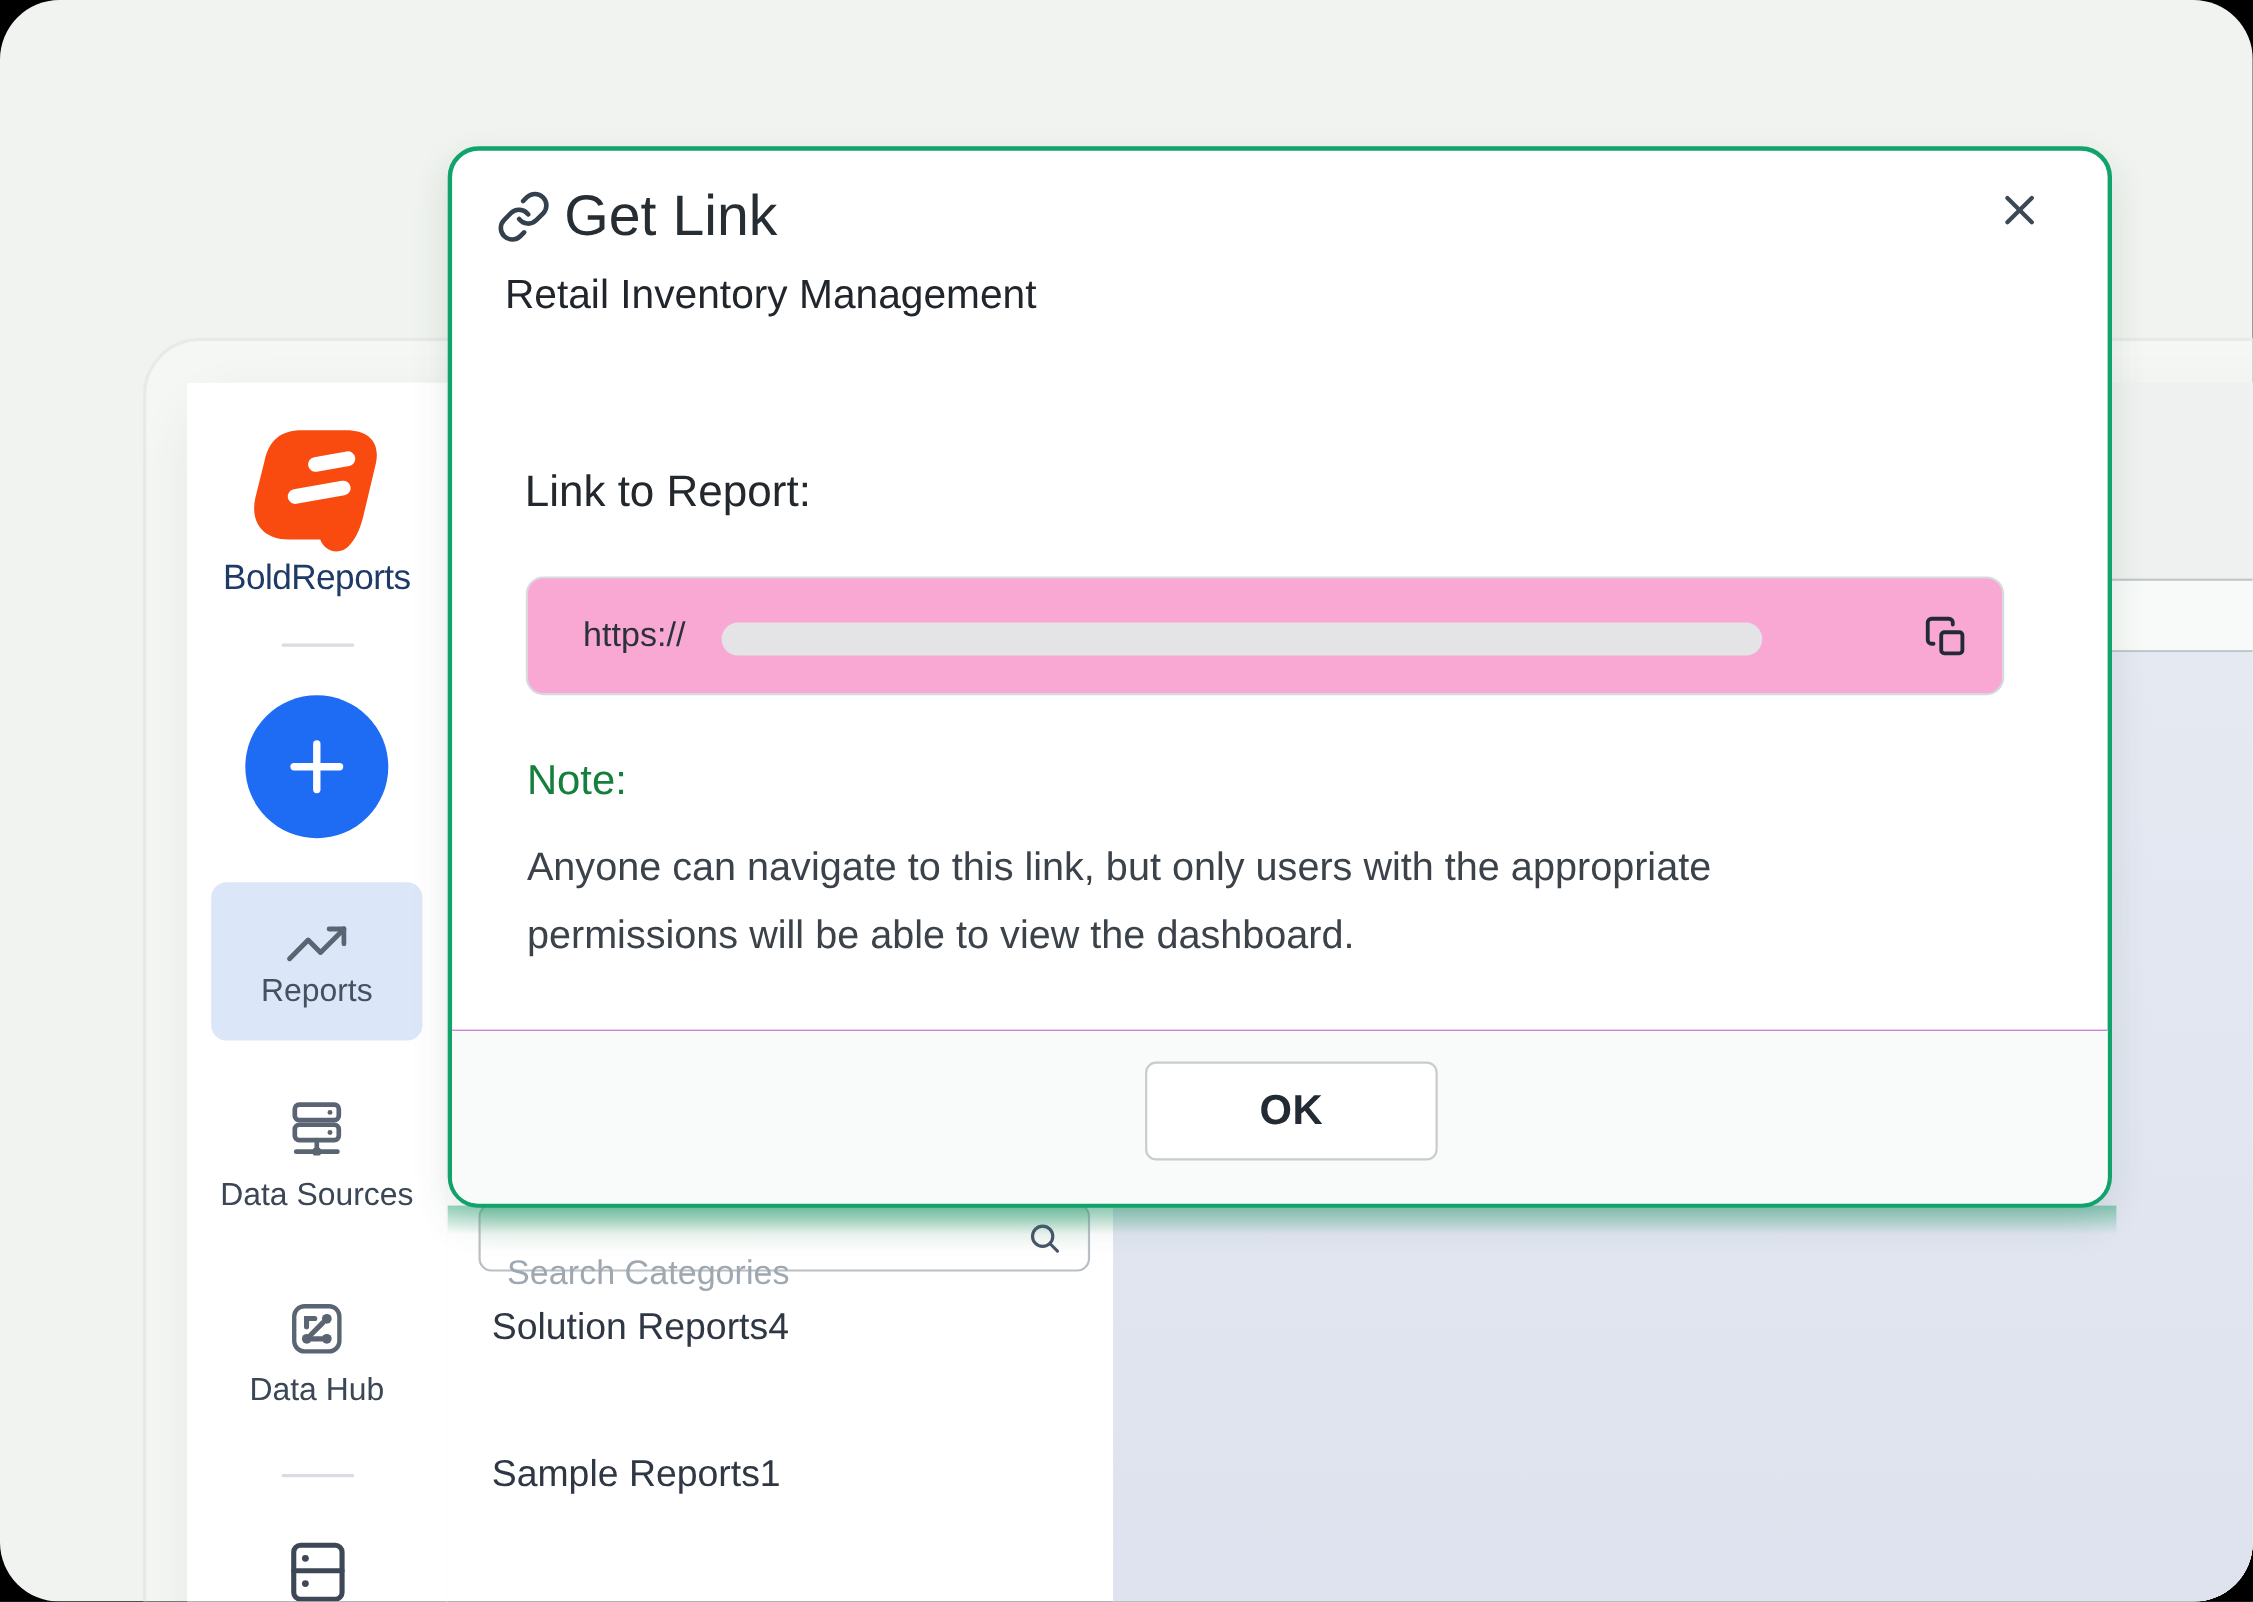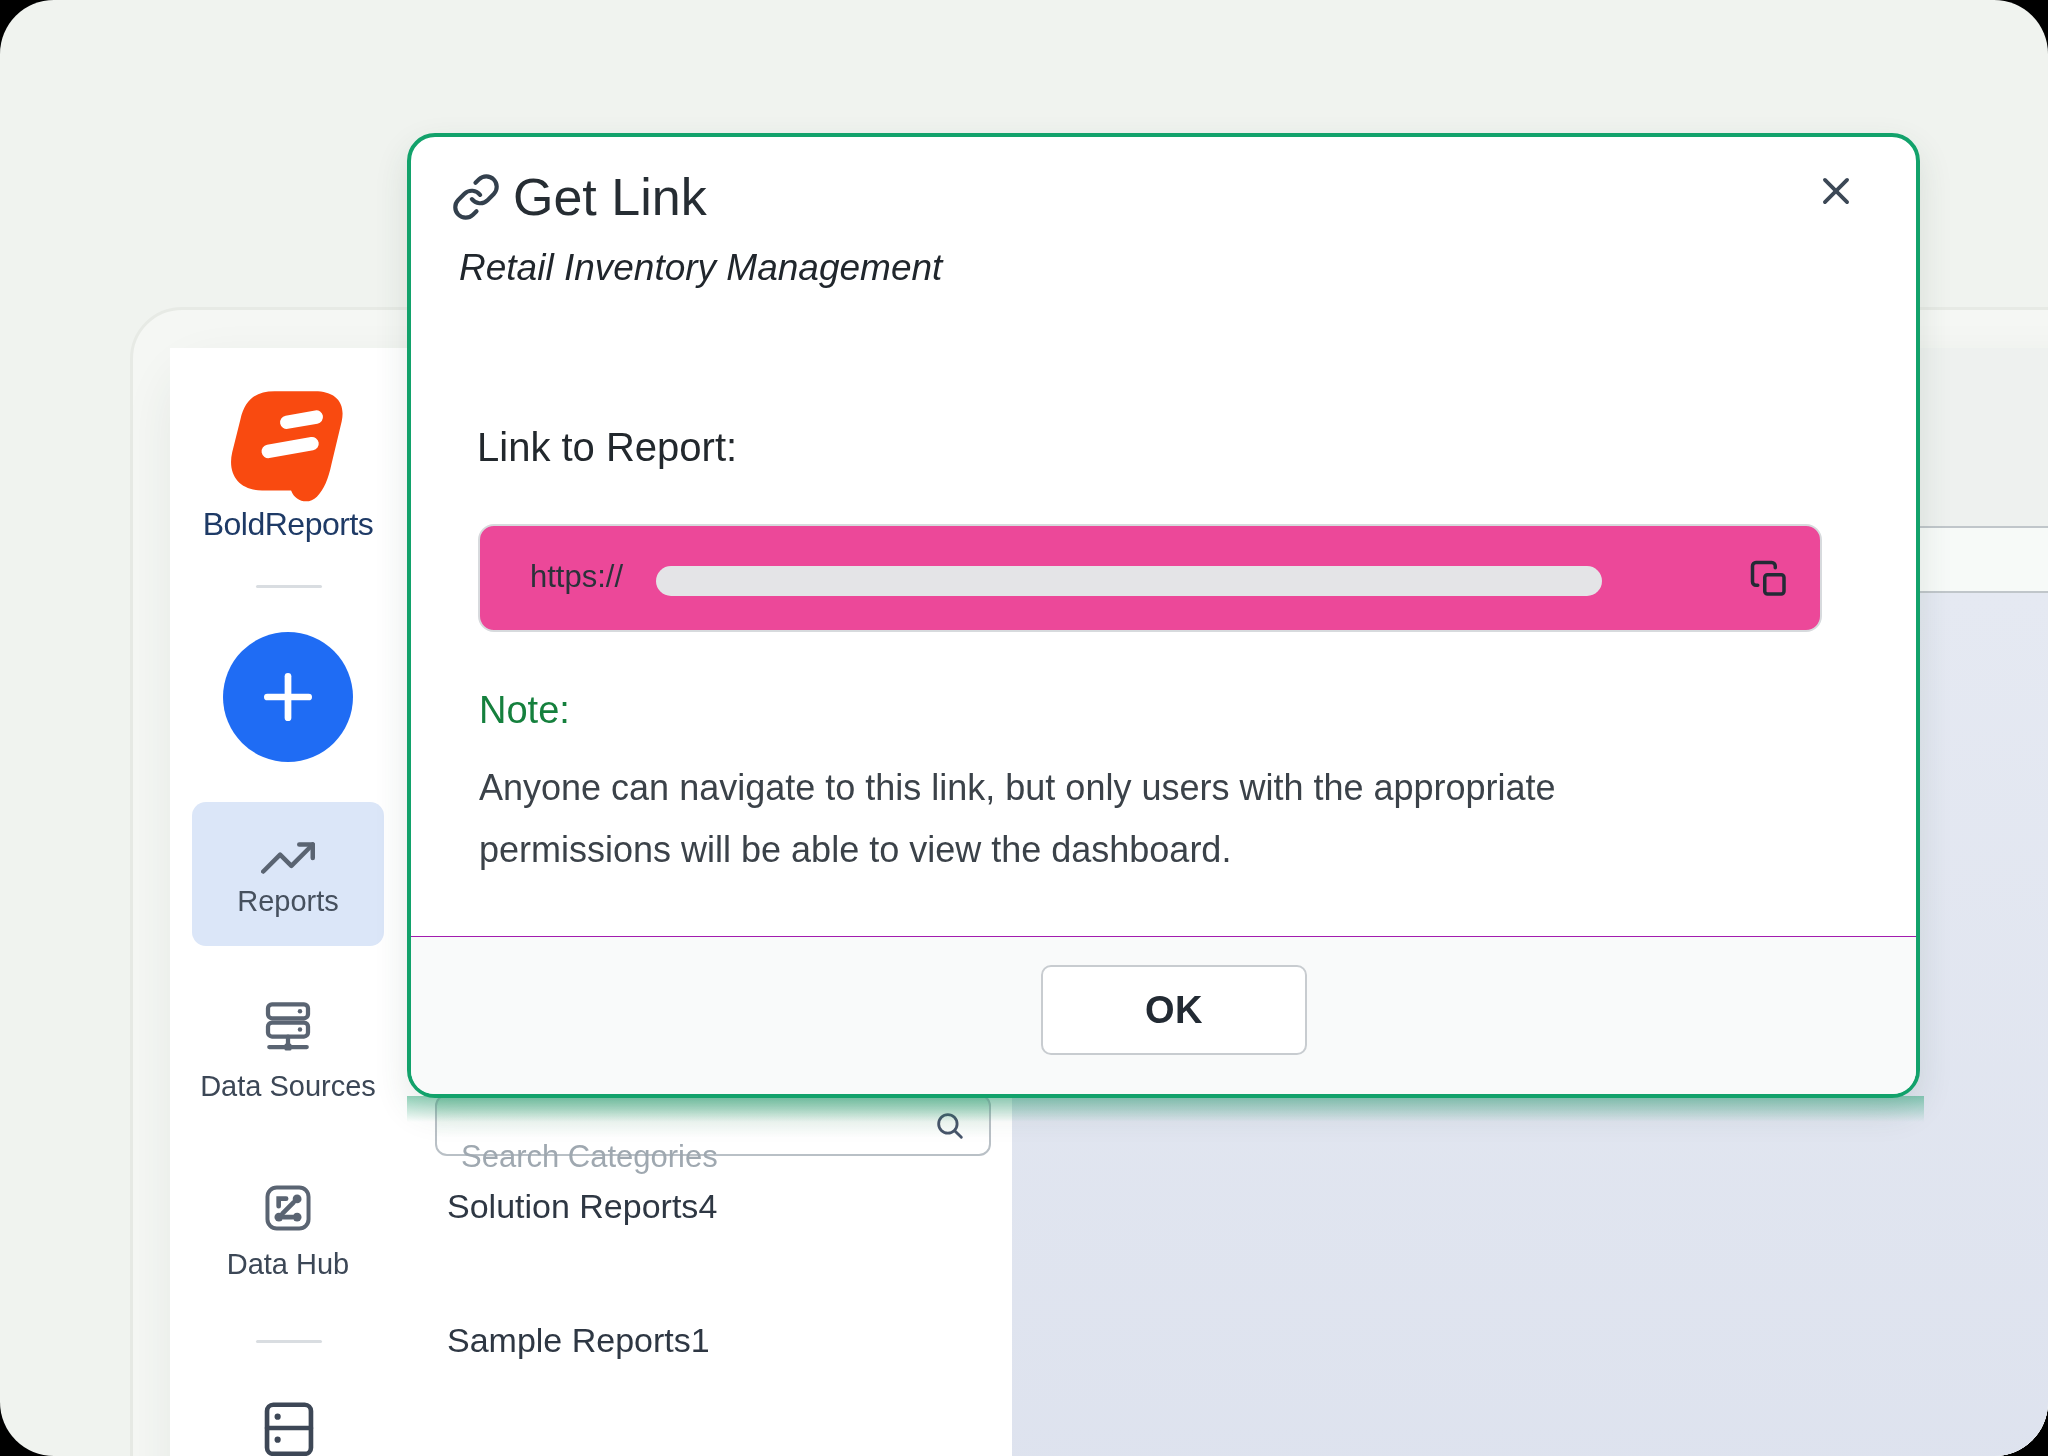--- a/index.html
+++ b/index.html
@@ -60,24 +60,24 @@
   
   .modal-glow{position:absolute;left:407px;top:1096px;width:1517px;height:26px;z-index:40;
     background:linear-gradient(180deg,rgba(18,162,107,.45),rgba(18,162,107,0));}
   .modal{position:absolute;left:407px;top:133px;width:1513px;height:965px;z-index:50;
     background:#fff;border:4px solid #12a26b;border-radius:28px;box-sizing:border-box;
     box-shadow:0 14px 34px rgba(40,70,55,.12);}
   .m-header-icon{position:absolute;left:40px;top:32px;}
   .m-title{position:absolute;left:102px;top:30px;font-size:52px;font-weight:500;color:#262d33;}
   .m-close{position:absolute;right:58px;top:32px;width:44px;height:44px;cursor:pointer;
     display:flex;align-items:center;justify-content:center;}
-  .m-subtitle{position:absolute;left:48px;top:110px;font-size:37px;color:#20262c;font-style:italic;}
+  .m-subtitle{position:absolute;left:48px;top:110px;font-size:37px;color:#20262c;}
   .m-link-label{position:absolute;left:66px;top:288px;font-size:40px;font-weight:500;color:#22282d;}
   .m-input{position:absolute;left:67px;top:387px;width:1344px;height:108px;border:2px solid #d7dadd;
-    border-radius:16px;box-sizing:border-box;background:#ec4899;}
+    border-radius:16px;box-sizing:border-box;background:#f9a8d4;}
   .m-url-prefix{position:absolute;left:50px;top:33px;font-size:31px;font-weight:500;color:#2b323a;}
   .m-url-pill{position:absolute;left:176px;top:40px;width:946px;height:30px;border-radius:15px;background:#e4e4e7;}
   .m-copy{position:absolute;right:24px;top:28px;width:52px;height:52px;display:flex;align-items:center;
     justify-content:center;cursor:pointer;}
   .m-note-label{position:absolute;left:68px;top:552px;font-size:38px;font-weight:400;color:#15803d;}
   .m-note{position:absolute;left:68px;top:620px;width:1380px;font-size:36px;line-height:62px;color:#3b4249;}
   .m-footer{position:absolute;left:0;bottom:0;width:100%;height:157px;background:#f9fafa;
     border-top:1px solid #a21caf;border-radius:0 0 23px 23px;}
   .m-ok{position:absolute;left:630px;top:28px;width:266px;height:90px;background:#fff;
     border:2px solid #c8ccd0;border-radius:10px;box-sizing:border-box;cursor:pointer;

